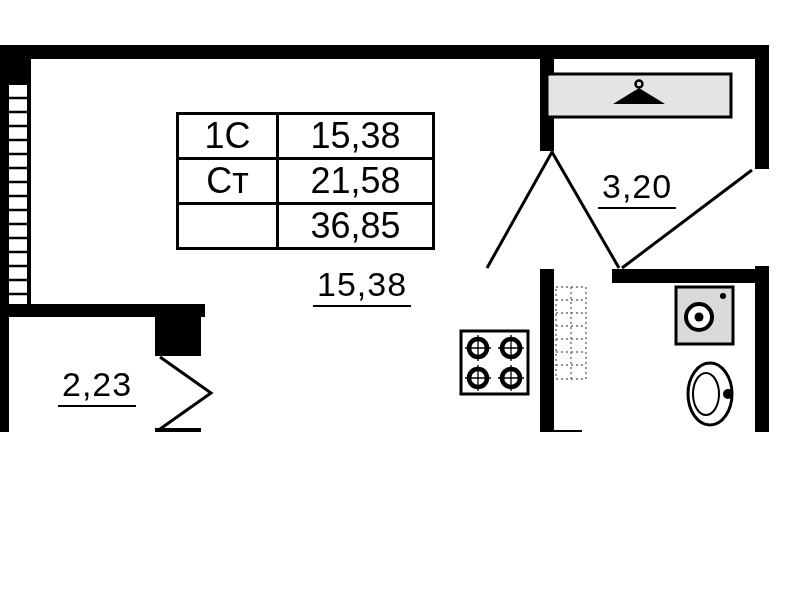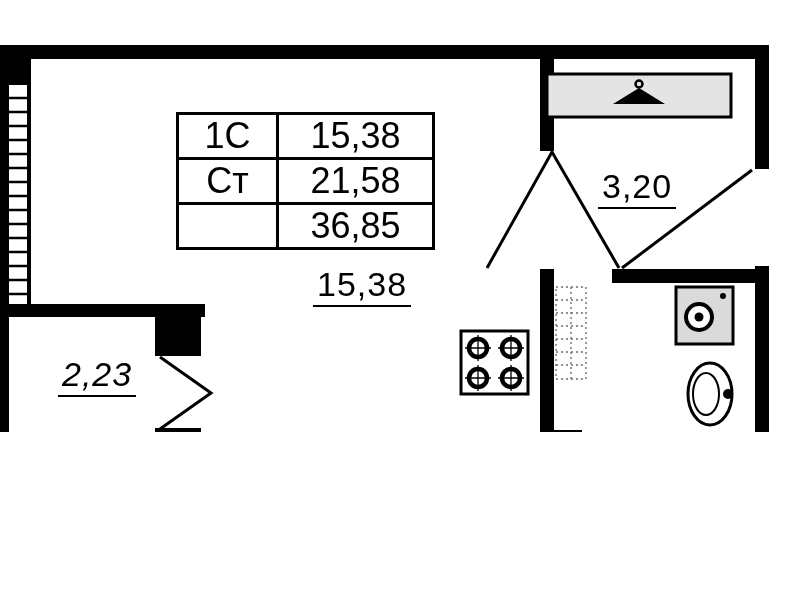--- a/index.html
+++ b/index.html
@@ -159,15 +159,15 @@
         <td class="col-area">36,85</td>
       </tr>
     </tbody>
   </table>
 
   <div class="room-label" style="left:313px; top:266px;">15,38</div>
 
   <div class="room-label" style="left:598px; top:161px;margin-top:7px;">3,20</div>
 
 
-  <div class="room-label" style="left:58px; top:356px;font-style:italic;">2,23</div>
+  <div class="room-label" style="left:58px; top:366px;">2,23</div>
 
 </div>
 
 </body></html>

